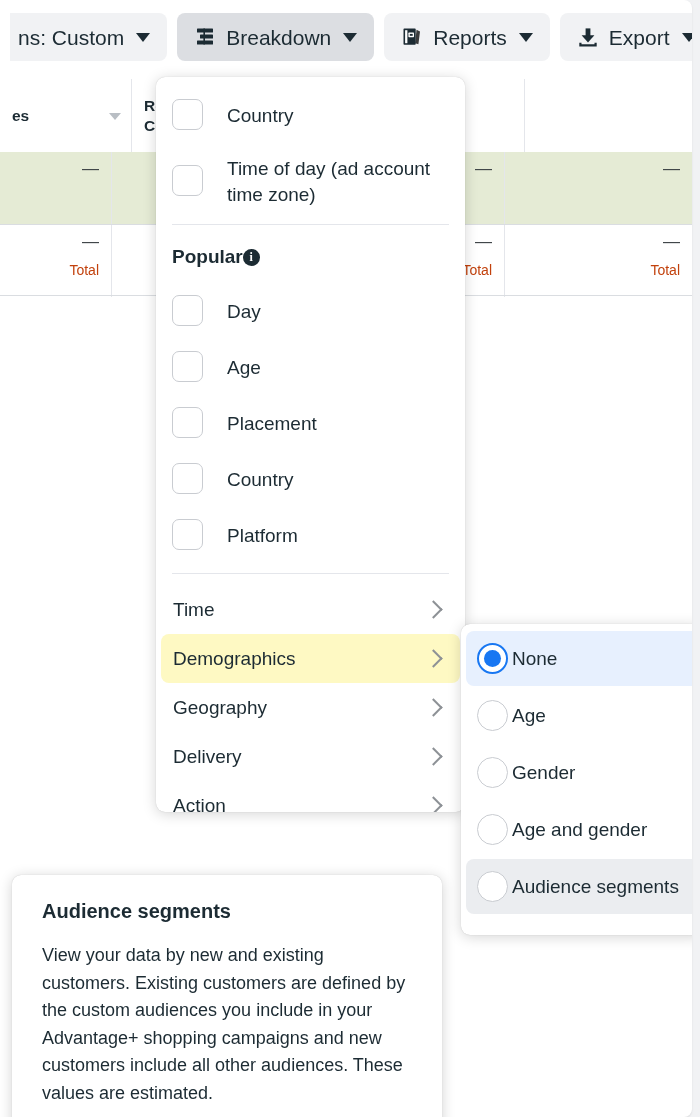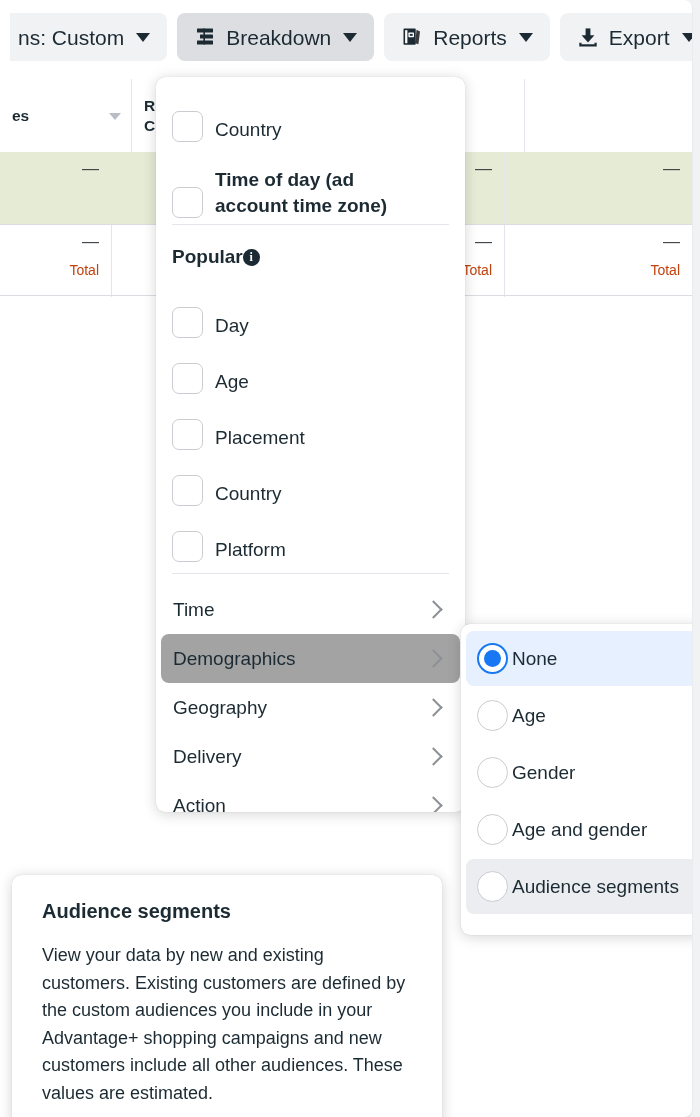--- a/index.html
+++ b/index.html
@@ -150,22 +150,22 @@
     width: 309px;
     height: 735px;
     background: #ffffff;
     border-radius: 9px;
     box-shadow: 0 2px 14px rgba(0,0,0,0.17), 0 0 1px rgba(0,0,0,0.22);
     overflow: hidden;
     z-index: 40;
   }
   .cbrow {
     display: flex;
-    align-items: flex-end;
-    gap: 12px;
+    align-items: center;
+    gap: 24px;
     padding: 0 16px;
     min-height: 56px;
     cursor: pointer;
   }
   .cbrow.tall { min-height: 76px; }
   .cbox {
     width: 31px; height: 31px;
     border: 1px solid #c9ccd1;
     border-radius: 7px;
     background: #fff;
@@ -208,21 +208,21 @@
     align-items: center;
     justify-content: space-between;
     height: 49px;
     margin: 0 5px;
     padding: 0 12px 0 12px;
     border-radius: 8px;
     cursor: pointer;
     font-size: 19px;
     color: #1c2b33;
   }
-  .catrow.hovered { background: #a3a3a3; }
+  .catrow.hovered { background: #fef9c3; }
   .chev {
     width: 11px; height: 11px;
     border-right: 2px solid #8d9196;
     border-top: 2px solid #8d9196;
     transform: rotate(45deg);
     margin-right: 8px;
     flex: 0 0 auto;
   }
 
   
@@ -413,21 +413,21 @@
 
       <div style="height:9px;"></div>
 
       <div class="cbrow">
         <span class="cbox"></span>
         <span class="cbl">Country</span>
       </div>
 
       <div class="cbrow tall">
         <span class="cbox"></span>
-        <span class="cbl" style="max-width:215px;font-weight:bold;">Time of day (ad account time zone)</span>
+        <span class="cbl" style="max-width:215px;">Time of day (ad account time zone)</span>
       </div>
 
       <div class="menu-divider"></div>
 
       <div class="sect-head">
         <span>Popular</span>
         <span class="info-icon">i</span>
       </div>
 
       <div class="cbrow">

